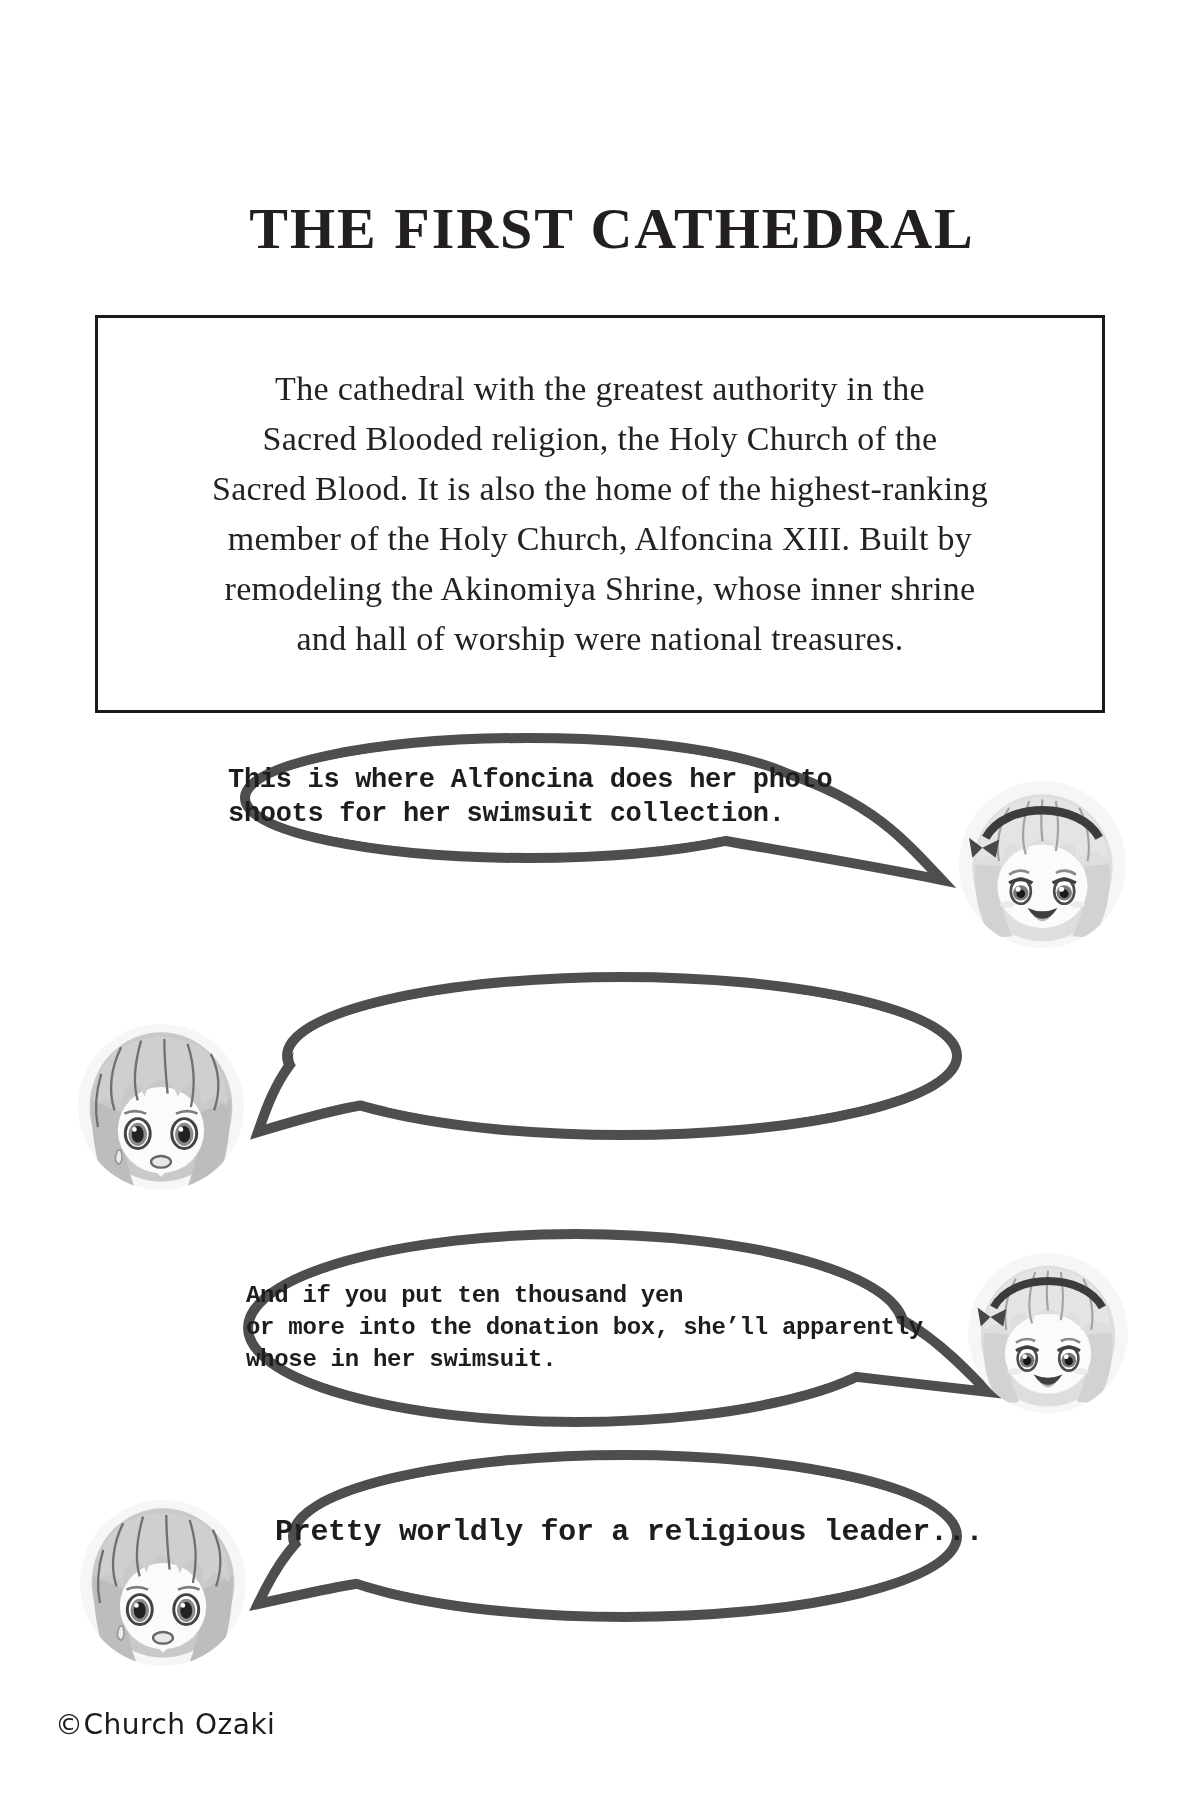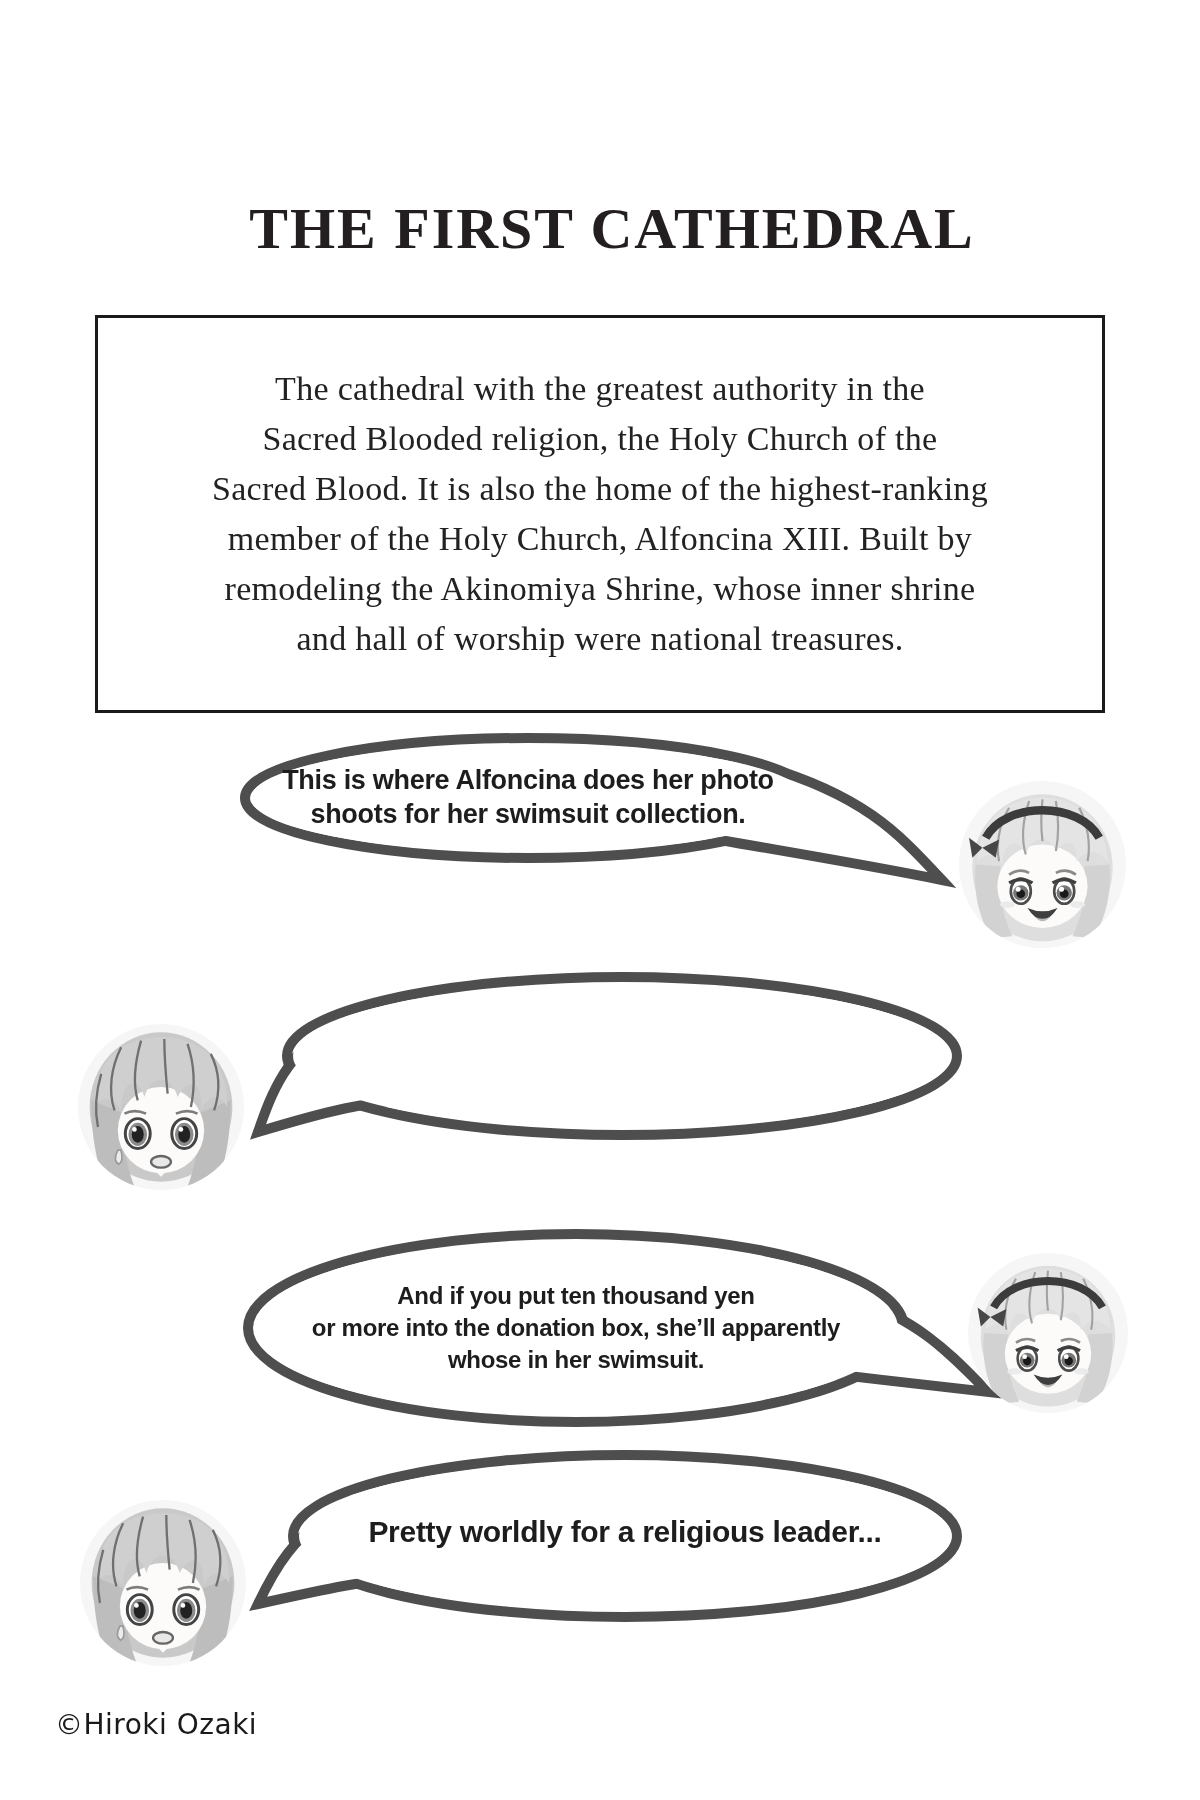--- a/index.html
+++ b/index.html
@@ -52,23 +52,22 @@
 
   .bubble-layer {
     position: absolute;
     left: 0; top: 0;
     width: 1200px;
     height: 1800px;
   }
 
   .bubble-text {
     position: absolute;
-    text-align: center;
     font-weight: 700;
-    font-family: Liberation Sans, sans-serif;
+    font-family: Liberation Mono, monospace;
     color: #1d1d1d;
     white-space: pre;
     letter-spacing: -0.3px;
   }
   .bt-1 { left: 228px; top: 763px;  width: 600px; font-size: 27px; line-height: 34px; }
   .bt-2 { left: 272px; top: 1034px; width: 700px; font-size: 30px; line-height: 38px; }
   .bt-3 { left: 246px; top: 1280px; width: 660px; font-size: 24px; line-height: 32px; }
   .bt-4 { left: 275px; top: 1513px; width: 700px; font-size: 30px; line-height: 38px; }
 
   .avatar {
@@ -239,15 +238,15 @@
     <svg viewBox="0 0 100 100">
         <use href="#charHappy"></use>
       </svg>
   </div>
   <div class="avatar av-4">
     <svg viewBox="0 0 100 100">
         <use href="#charWorried"></use>
       </svg>
   </div>
 
-  <div class="copyright">©Hiroki Ozaki</div>
+  <div class="copyright">©Church Ozaki</div>
 
 </div>
 
 </body></html>

